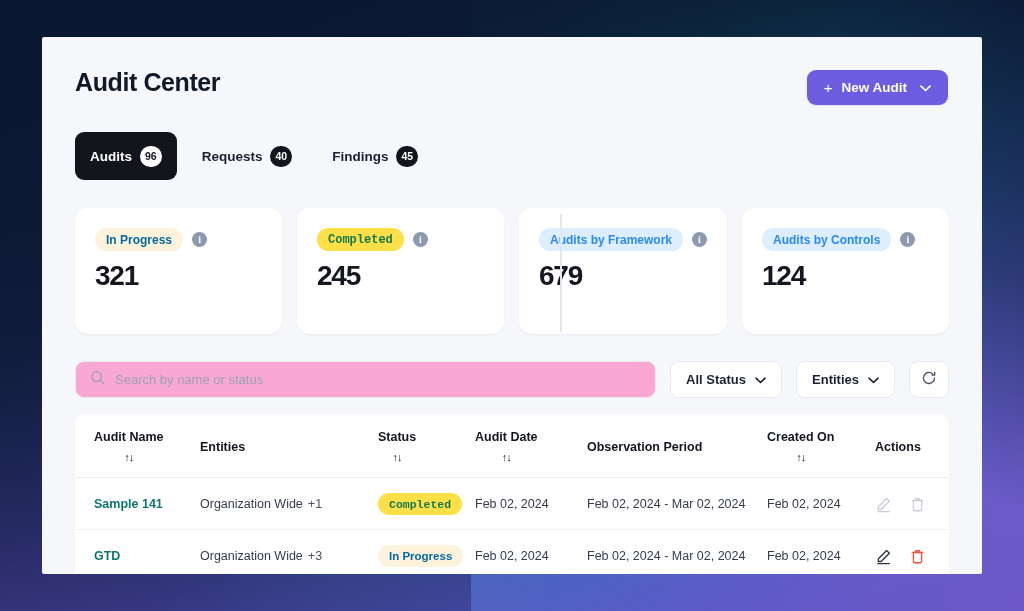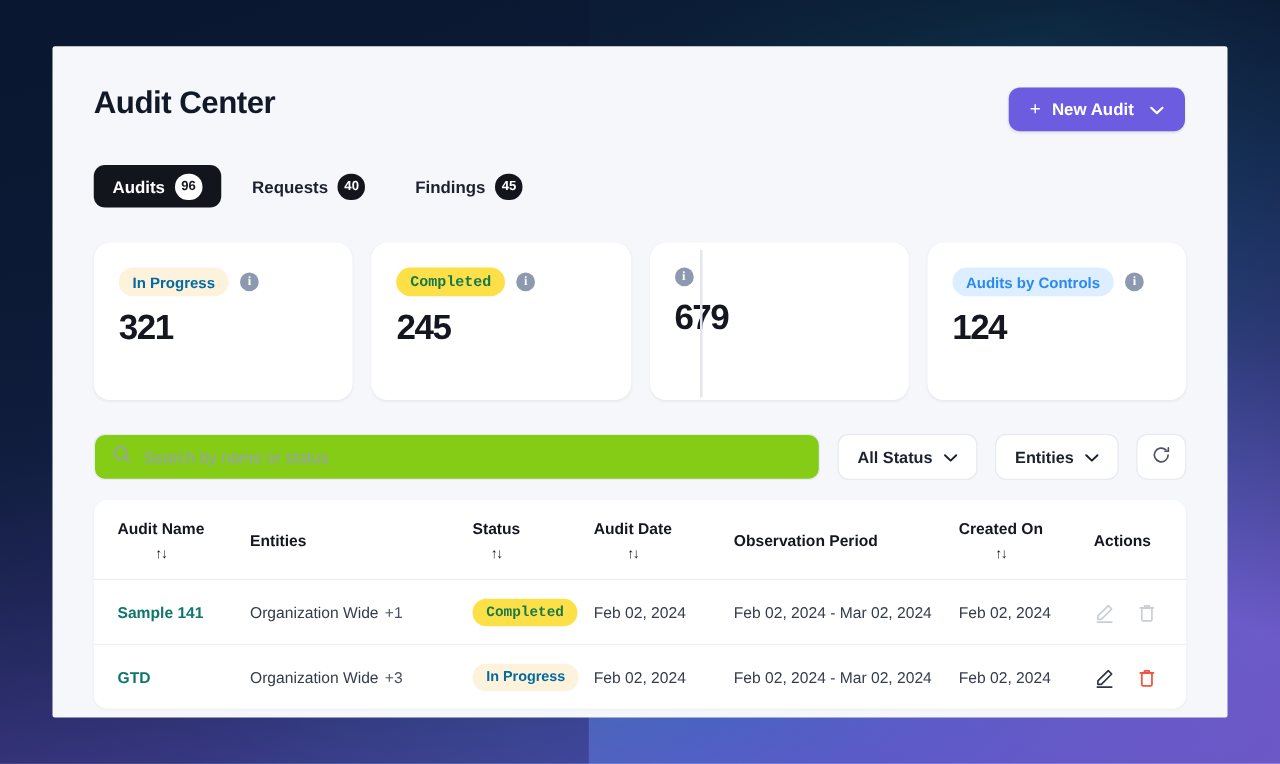--- a/index.html
+++ b/index.html
@@ -105,21 +105,21 @@
   .tabs {
     display: flex;
     align-items: center;
     gap: 10px;
     padding: 27px 0 0 33px;
   }
   .tab {
     display: flex;
     align-items: center;
     gap: 8px;
-    height: 34px;
+    height: 48px;
     padding: 0 15px;
     border-radius: 9px;
     font-size: 13.5px;
     font-weight: 700;
     color: #1b2130;
     background: transparent;
     border: none;
     cursor: pointer;
     font-family: "Liberation Sans", sans-serif;
   }
@@ -219,21 +219,21 @@
     align-items: center;
     gap: 14px;
     padding: 27px 33px 0 33px;
   }
   .search-box {
     flex: 1 1 auto;
     display: flex;
     align-items: center;
     gap: 10px;
     height: 37px;
-    background: #84cc16;
+    background: #f9a8d4;
     border: 1px solid #e8eaf1;
     border-radius: 9px;
     padding: 0 14px;
   }
   .search-input {
     border: none;
     outline: none;
     width: 100%;
     font-size: 13px;
     color: #3a4253;
@@ -397,20 +397,21 @@
     <div class="stat-card">
       <div class="stat-head">
         <span class="stat-pill pill-green">Completed</span>
         <span class="info-icon">i</span>
       </div>
       <div class="stat-value">245</div>
     </div>
 
     <div class="stat-card">
       <div class="stat-head">
+        <span class="stat-pill pill-blue">Audits by Framework</span>
         <span class="info-icon">i</span>
       </div>
       <div class="stat-value">679</div>
     </div>
 
     <div class="stat-card">
       <div class="stat-head">
         <span class="stat-pill pill-blue">Audits by Controls</span>
         <span class="info-icon">i</span>
       </div>

